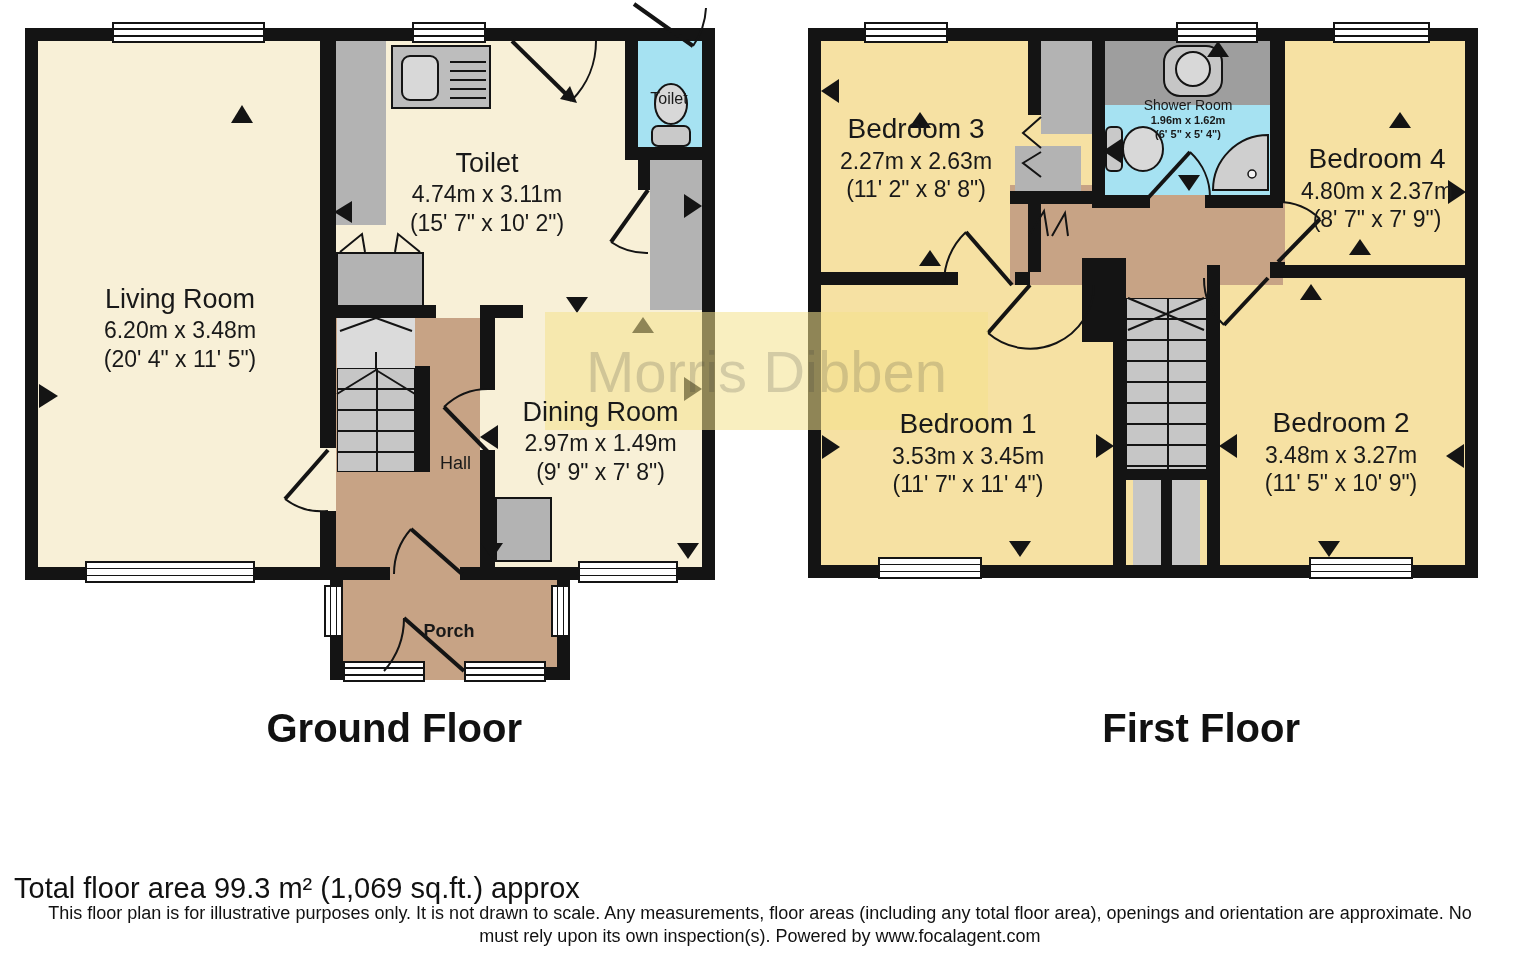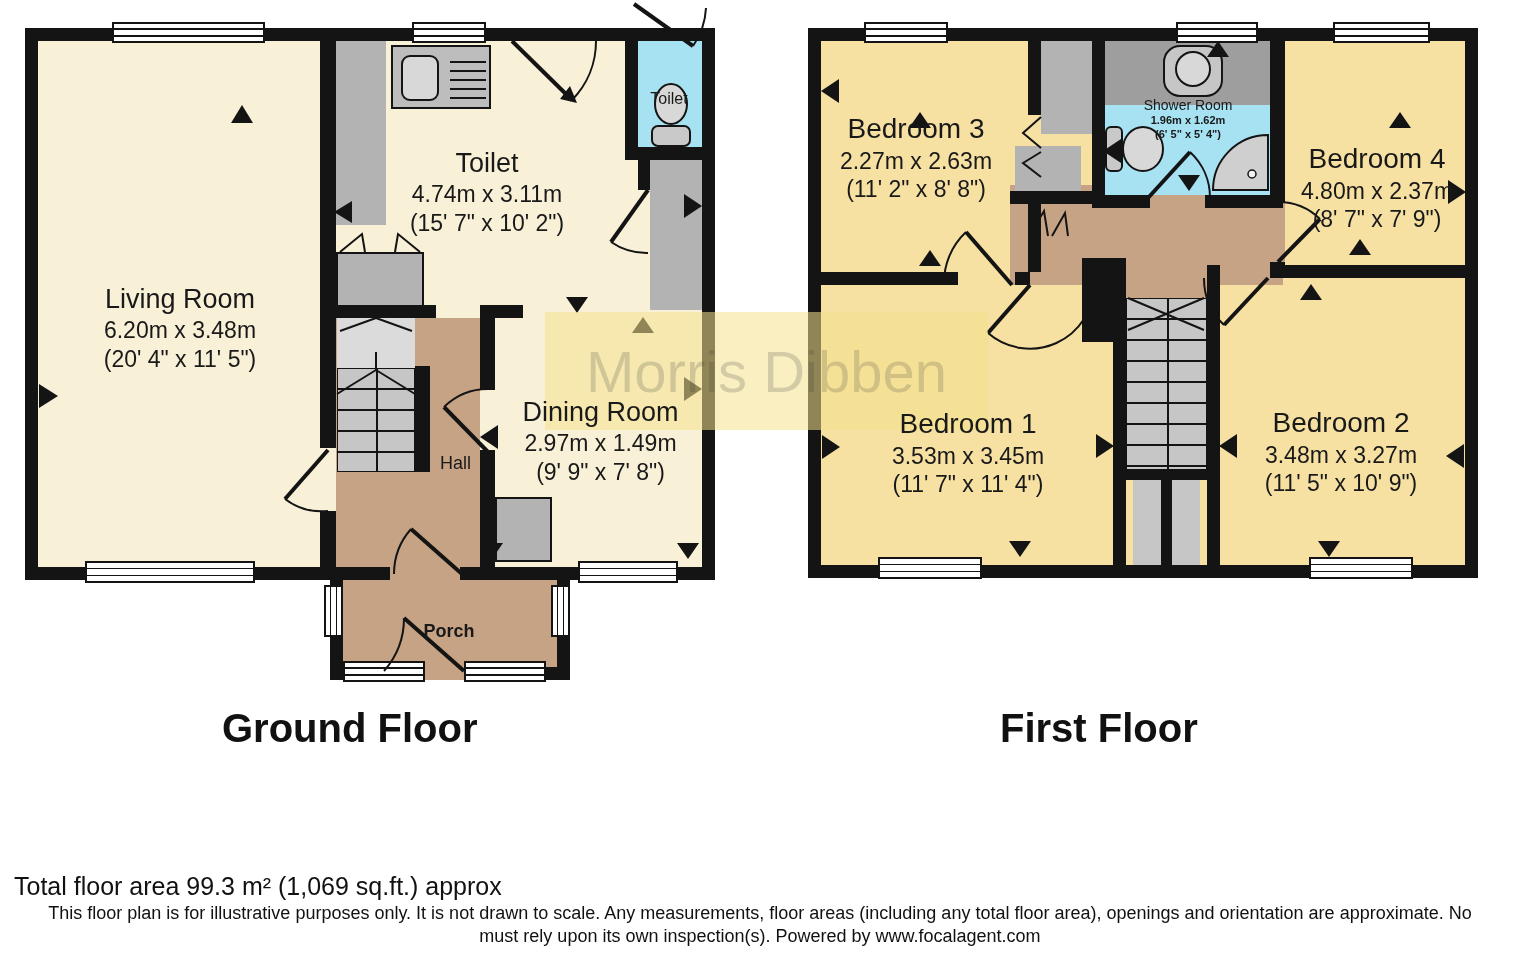--- a/index.html
+++ b/index.html
@@ -21,24 +21,24 @@
   .ww{background:linear-gradient(to bottom,#fff 0 26%,#141414 26% 34%,#fff 34% 66%,#141414 66% 74%,#fff 74% 100%);}
   .wv{background:linear-gradient(to right,#fff 0 26%,#141414 26% 34%,#fff 34% 66%,#141414 66% 74%,#fff 74% 100%);}
   .lbl{position:absolute;text-align:center;color:#191919;z-index:6;line-height:1.24;}
   .rn{display:block;font-size:27px;}
   .rd{display:block;font-size:23px;}
   .bed .rn{font-size:28px;}
   .one{font-size:18px;}
   .tiny{font-size:16px;margin-top:25px;}
   .sh-n{display:block;font-size:14px;font-weight:normal;}
   .sh-d{display:block;font-size:11px;font-weight:bold;line-height:1.2;}
-  .ftitle{position:absolute;font-size:40px;font-weight:bold;color:#111;text-align:left;z-index:6;}
+  .ftitle{position:absolute;font-size:40px;font-weight:bold;color:#111;text-align:right;z-index:6;}
   #watermark{position:absolute;left:545px;top:312px;width:443px;height:118px;background:rgba(244,225,141,0.55);z-index:5;display:flex;align-items:center;justify-content:center;}
   #watermark span{font-size:58px;color:rgba(60,60,60,0.20);white-space:nowrap;}
-  .foot-title{position:absolute;left:14px;top:872px;font-size:25px;color:#111;z-index:6;}
+  .foot-title{position:absolute;left:14px;top:872px;font-size:29px;color:#111;z-index:6;}
   .foot-line{display:block;font-size:18px;color:#111;text-align:center;white-space:nowrap;line-height:1.3;}
   #disclaimer{position:absolute;left:0;top:902px;width:1520px;z-index:6;}
 </style>
 </head>
 <body>
 
 <div id="stage">
 
   <div>
 

